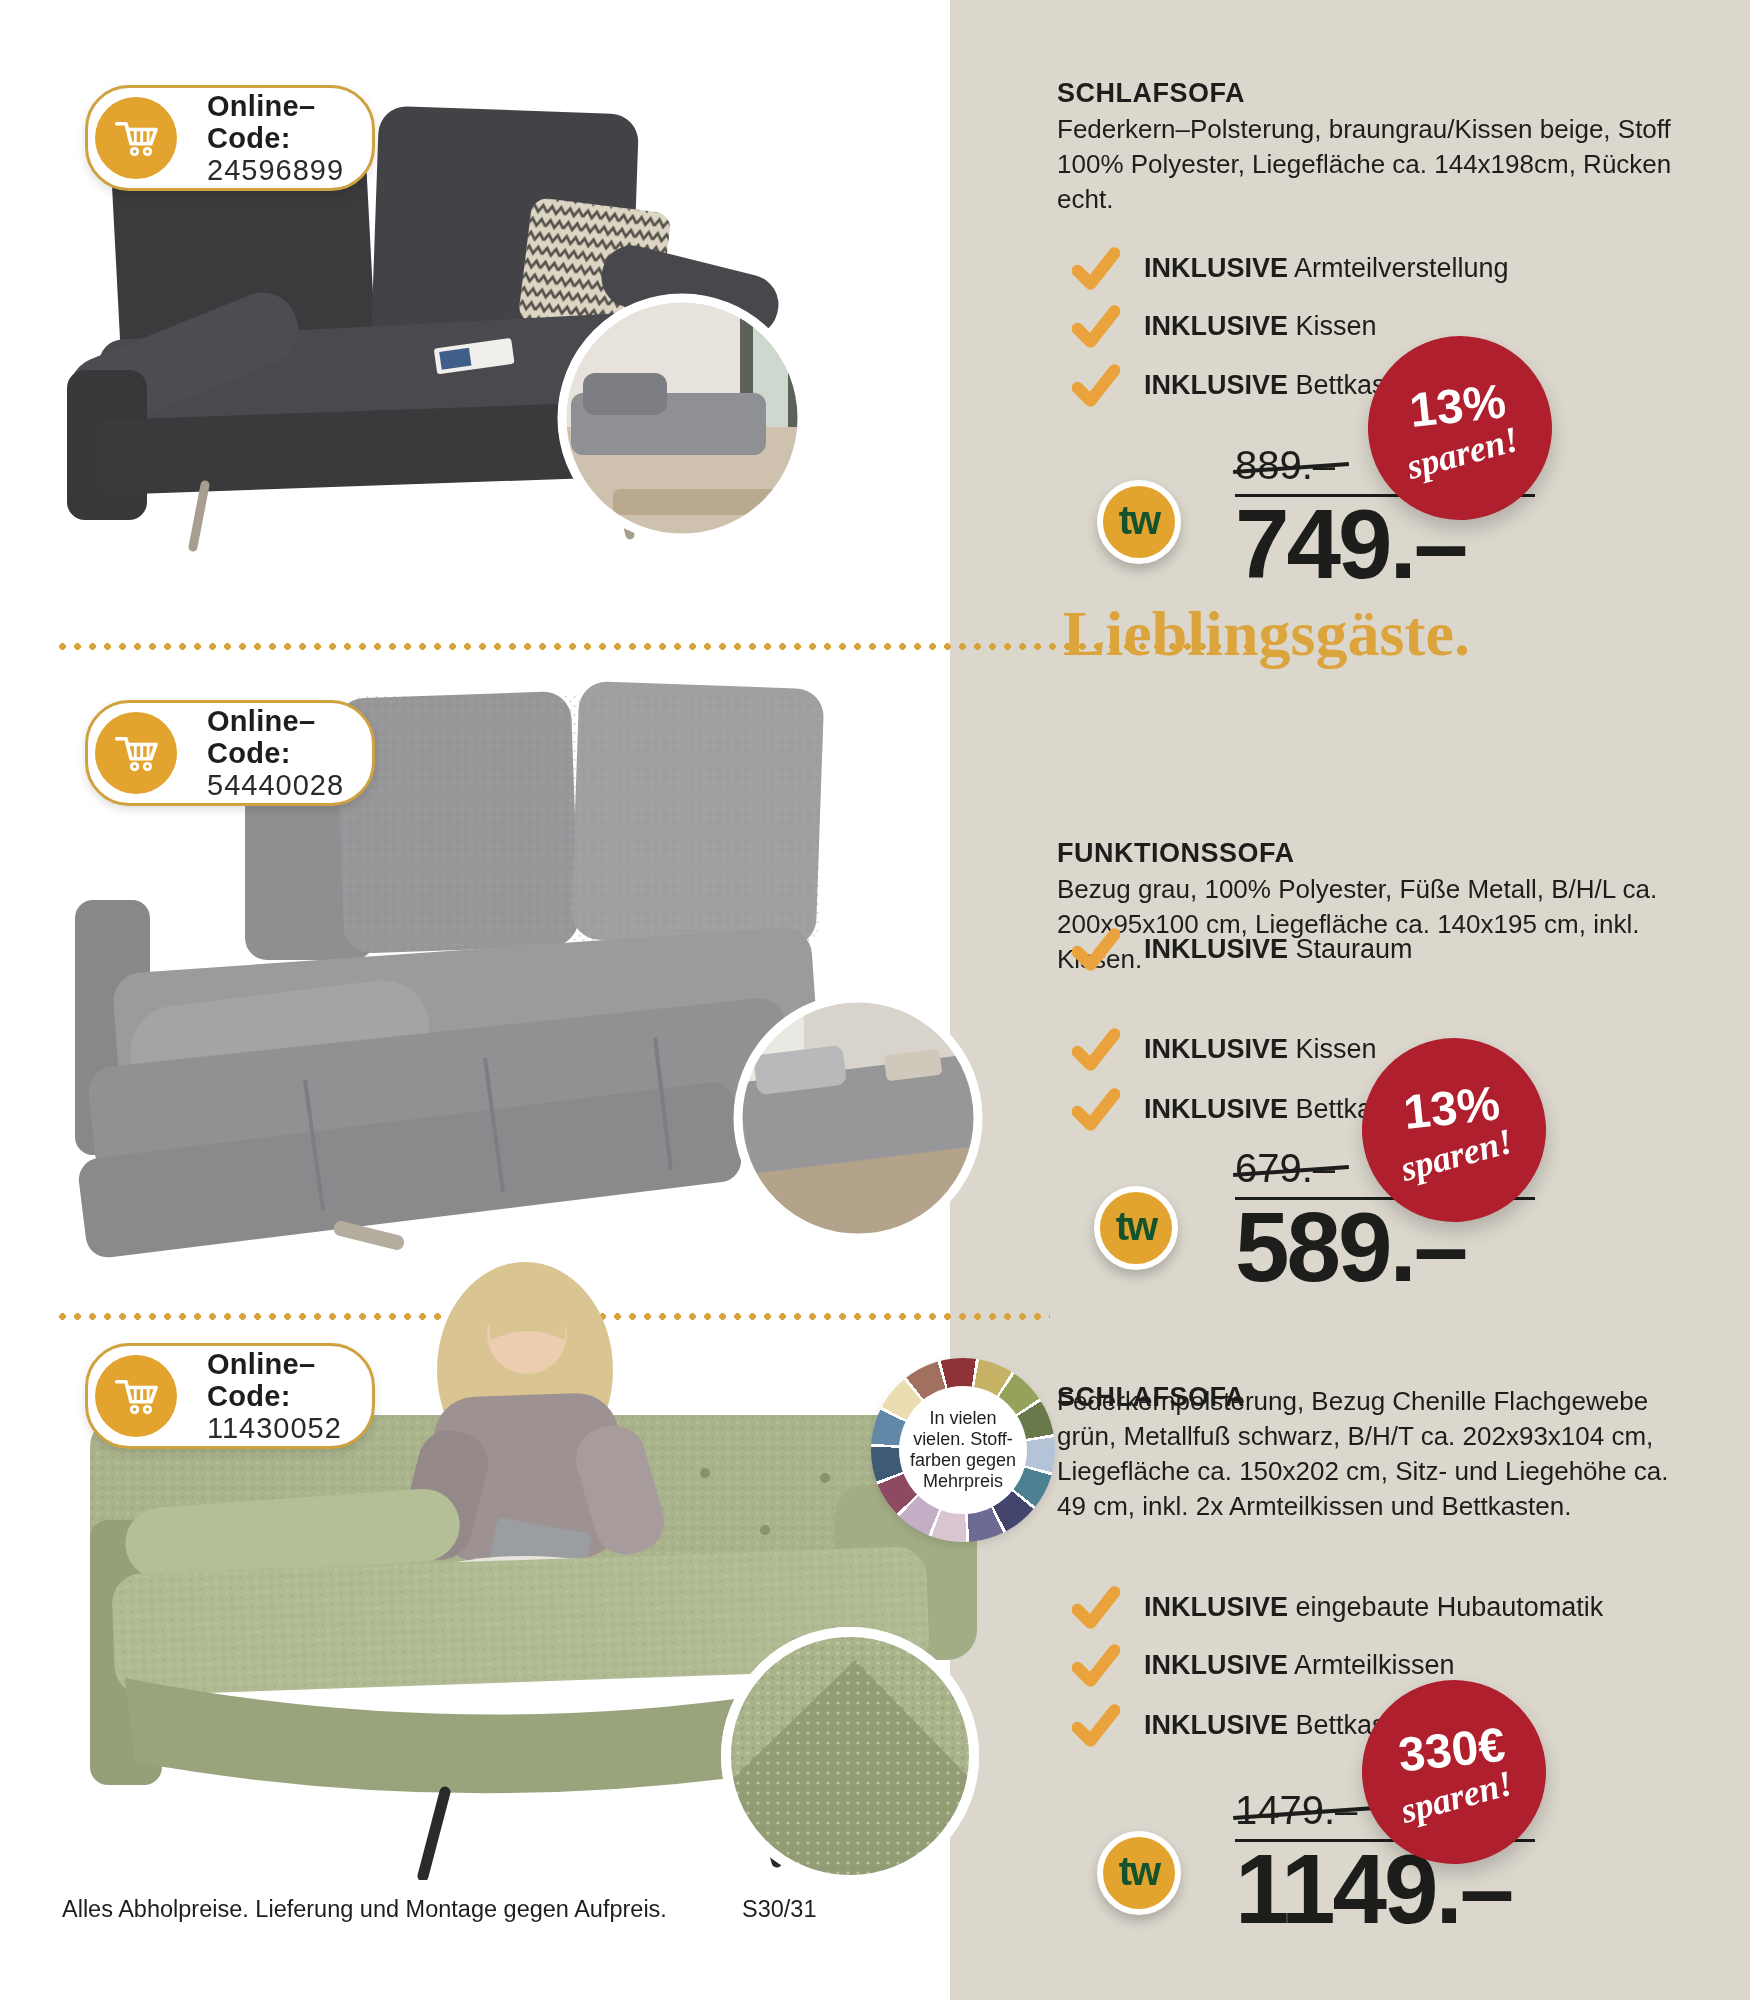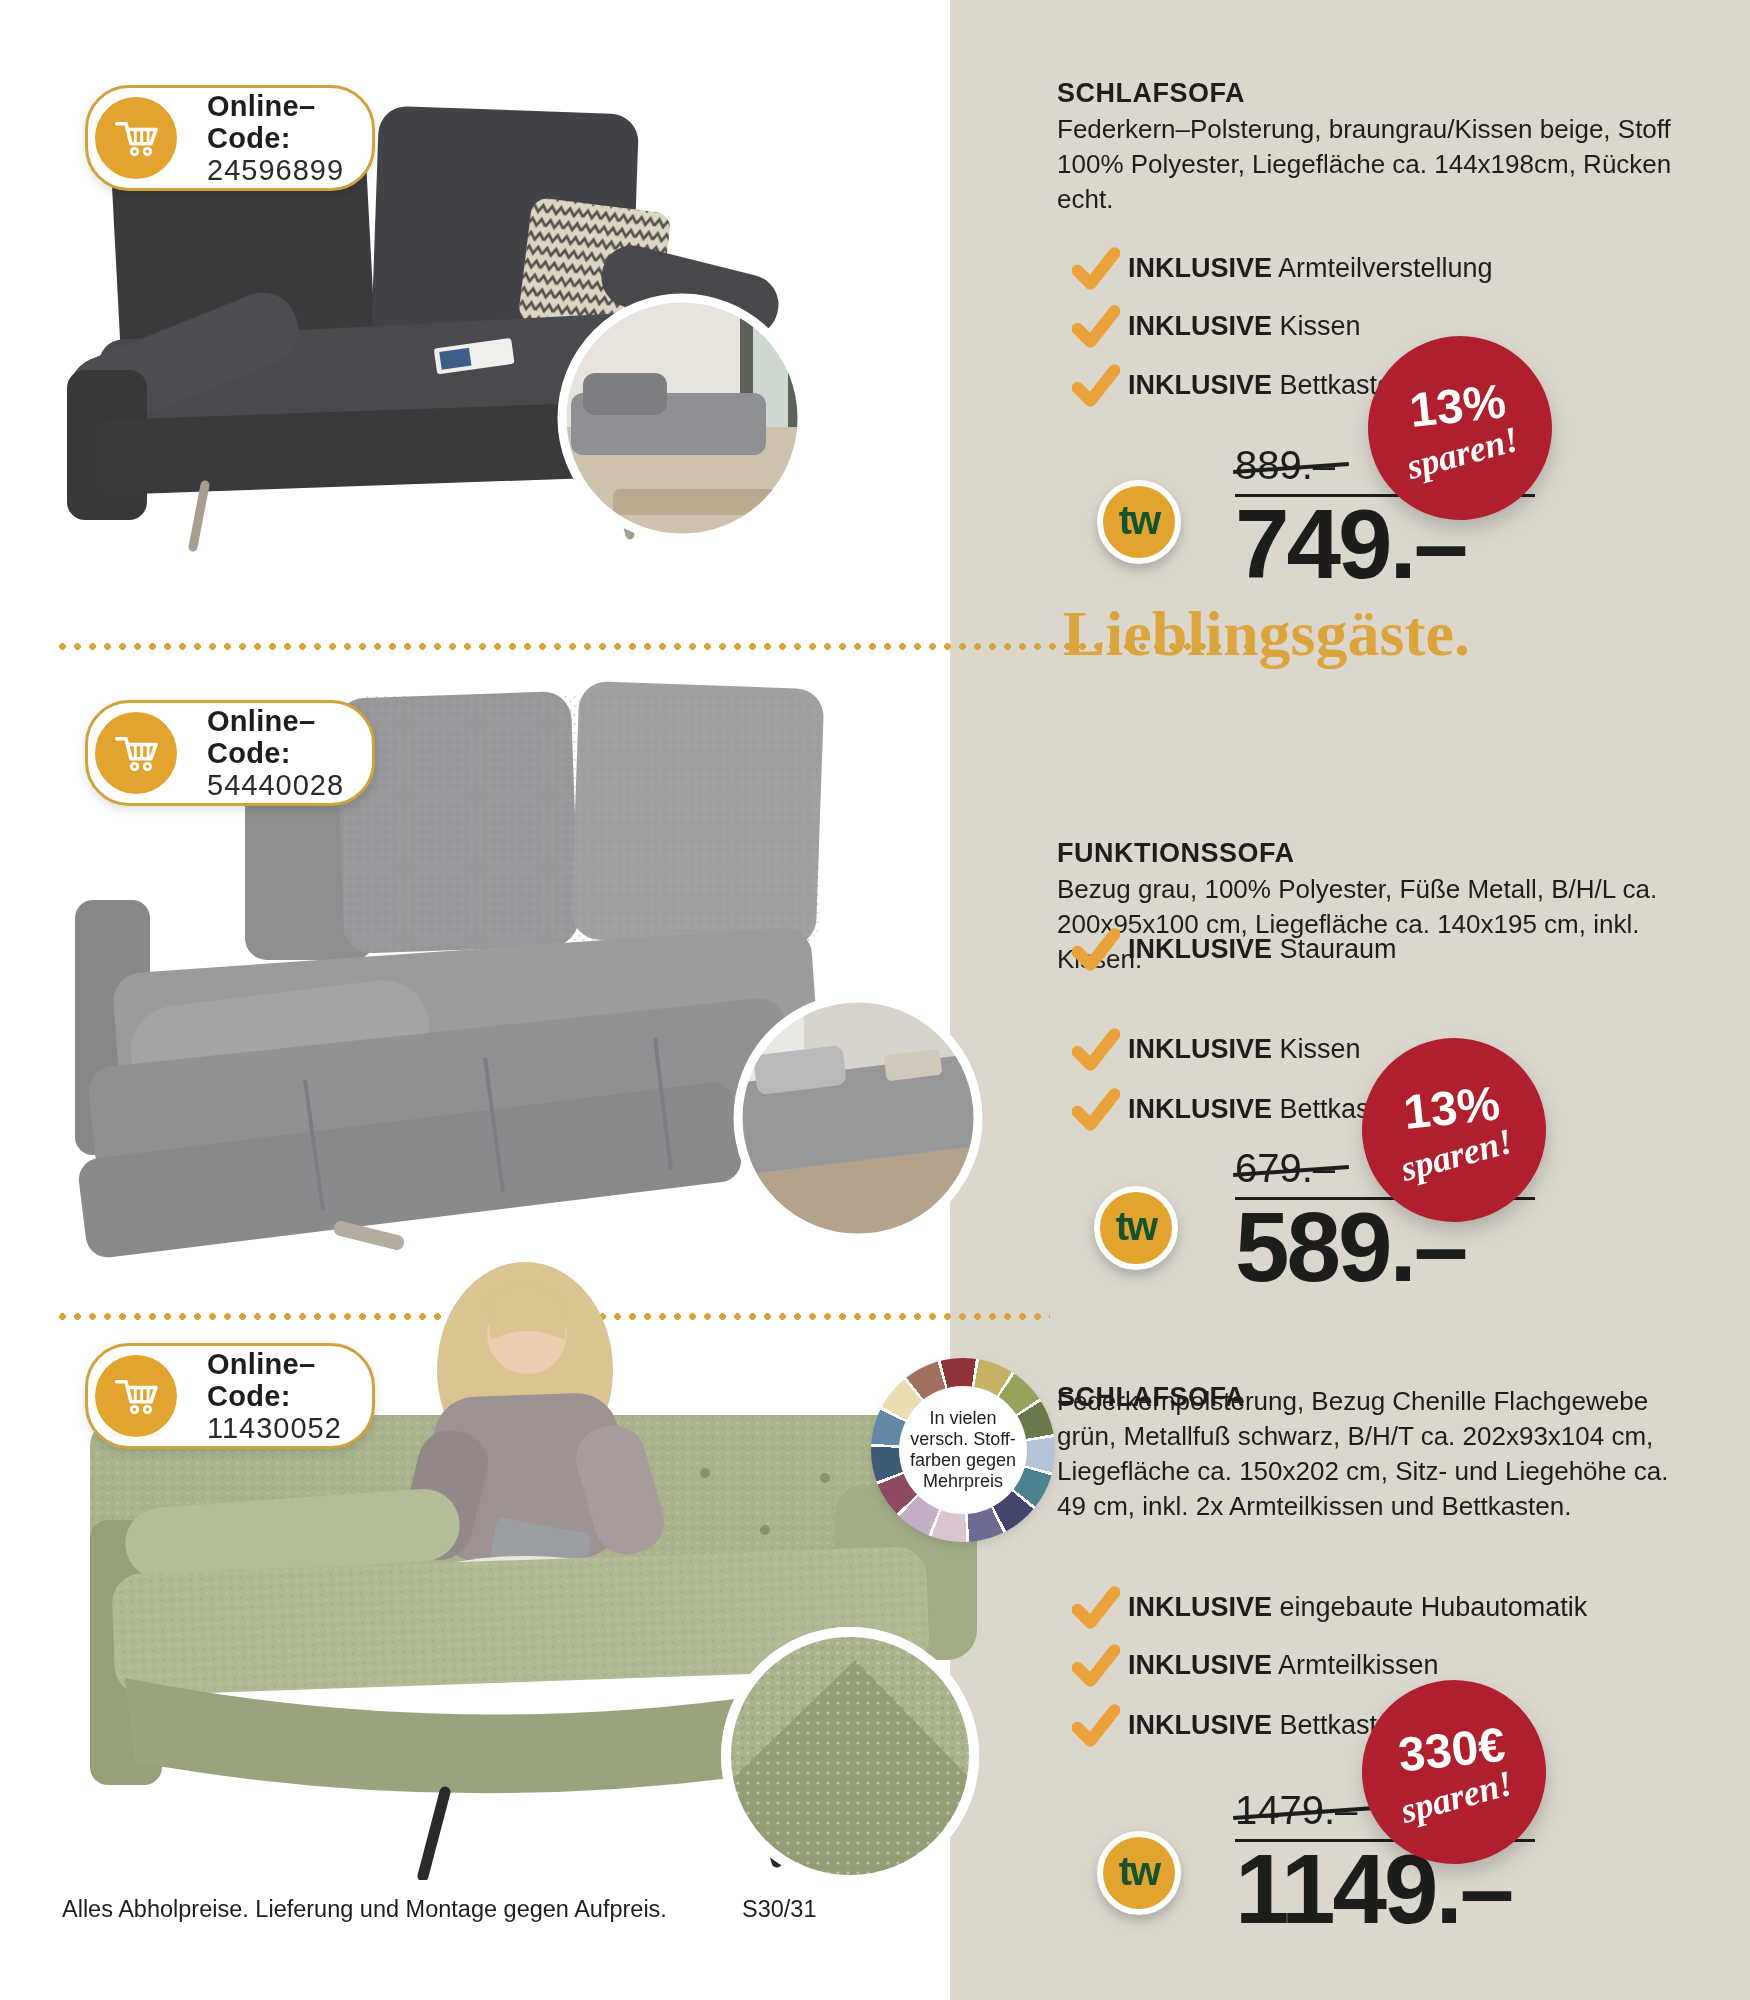--- a/index.html
+++ b/index.html
@@ -17,21 +17,21 @@
   .code-badge{position:absolute;width:284px;height:100px;background:#fff;border:3px solid #CFA13F;
               border-radius:44px;display:flex;align-items:center;box-shadow:0 4px 10px rgba(0,0,0,.12);z-index:30;}
   .cart-circle{width:82px;height:82px;border-radius:50%;background:var(--accent_gold);
                margin-left:7px;display:flex;align-items:center;justify-content:center;flex:0 0 auto;}
   .code-text{margin-left:30px;line-height:32px;}
   .code-label{font-weight:700;font-size:29px;letter-spacing:.3px;}
   .code-value{font-size:29px;letter-spacing:1px;color:#2a2a2a;}
   
   .p-title{position:absolute;left:1057px;font-size:27px;font-weight:700;letter-spacing:.5px;}
   .p-desc{position:absolute;left:1057px;width:645px;font-size:26px;line-height:35px;}
-  .inc-row{position:absolute;left:1072px;display:flex;align-items:center;gap:8px;height:48px;}
+  .inc-row{position:absolute;left:1072px;display:flex;align-items:center;gap:24px;height:48px;}
   .inc-text{font-size:27px;white-space:nowrap;}
   .inc-text b{font-weight:700;}
   .price-block{position:absolute;left:1235px;width:340px;}
   .old-price{position:relative;display:inline-block;font-size:40px;color:#1d1d1b;}
   .old-price::after{content:"";position:absolute;left:-2%;right:-14%;top:50%;height:4px;background:#1d1d1b;transform:rotate(-4deg);}
   .price-rule{width:300px;height:3px;background:#1d1d1b;margin-top:6px;}
   .new-price{font-size:98px;font-weight:700;letter-spacing:-3px;line-height:.88;margin-top:4px;white-space:nowrap;}
   .tw-logo{position:absolute;width:84px;height:84px;border-radius:50%;background:var(--accent_gold);
            border:6px solid #fff;box-sizing:border-box;display:flex;align-items:center;justify-content:center;
            box-shadow:0 6px 12px rgba(0,0,0,.22);z-index:22;}
@@ -317,21 +317,21 @@
     <div class="price-rule"></div>
     <div class="new-price">589.–</div>
   </div>
   <div class="tw-logo" style="left:1094px;top:1186px;">
     <span>tw</span>
   </div>
 
   <div class="swatch-wheel" style="background: conic-gradient(from -14deg, rgb(142, 51, 56) 0deg, rgb(142, 51, 56) 22deg, rgb(255, 255, 255) 22deg, rgb(255, 255, 255) 24deg, rgb(198, 178, 100) 24deg, rgb(198, 178, 100) 46deg, rgb(255, 255, 255) 46deg, rgb(255, 255, 255) 48deg, rgb(149, 162, 89) 48deg, rgb(149, 162, 89) 70deg, rgb(255, 255, 255) 70deg, rgb(255, 255, 255) 72deg, rgb(104, 121, 75) 72deg, rgb(104, 121, 75) 94deg, rgb(255, 255, 255) 94deg, rgb(255, 255, 255) 96deg, rgb(181, 195, 216) 96deg, rgb(181, 195, 216) 118deg, rgb(255, 255, 255) 118deg, rgb(255, 255, 255) 120deg, rgb(75, 129, 144) 120deg, rgb(75, 129, 144) 142deg, rgb(255, 255, 255) 142deg, rgb(255, 255, 255) 144deg, rgb(68, 69, 109) 144deg, rgb(68, 69, 109) 166deg, rgb(255, 255, 255) 166deg, rgb(255, 255, 255) 168deg, rgb(109, 106, 148) 168deg, rgb(109, 106, 148) 190deg, rgb(255, 255, 255) 190deg, rgb(255, 255, 255) 192deg, rgb(216, 197, 207) 192deg, rgb(216, 197, 207) 214deg, rgb(255, 255, 255) 214deg, rgb(255, 255, 255) 216deg, rgb(195, 174, 198) 216deg, rgb(195, 174, 198) 238deg, rgb(255, 255, 255) 238deg, rgb(255, 255, 255) 240deg, rgb(142, 74, 98) 240deg, rgb(142, 74, 98) 262deg, rgb(255, 255, 255) 262deg, rgb(255, 255, 255) 264deg, rgb(62, 90, 116) 264deg, rgb(62, 90, 116) 286deg, rgb(255, 255, 255) 286deg, rgb(255, 255, 255) 288deg, rgb(97, 137, 167) 288deg, rgb(97, 137, 167) 310deg, rgb(255, 255, 255) 310deg, rgb(255, 255, 255) 312deg, rgb(236, 220, 177) 312deg, rgb(236, 220, 177) 334deg, rgb(255, 255, 255) 334deg, rgb(255, 255, 255) 336deg, rgb(162, 112, 95) 336deg, rgb(162, 112, 95) 358deg, rgb(255, 255, 255) 358deg, rgb(255, 255, 255) 360deg);">
     <div class="swatch-center">
       <div>In vielen</div>
-      <div>versch. Stoff-</div>
+      <div>vielen. Stoff-</div>
       <div>farben gegen</div>
       <div>Mehrpreis</div>
     </div>
   </div>
 
   <div class="p-title" style="top:1382px;">SCHLAFSOFA</div>
   <div class="p-desc" style="top:1384px;">Federkernpolsterung, Bezug Chenille Flachgewebe grün, Metallfuß schwarz, B/H/T ca. 202x93x104 cm, Liegefläche ca. 150x202 cm, Sitz- und Liegehöhe ca. 49 cm, inkl. 2x Armteilkissen und Bettkasten.</div>
 
   <div class="inc-row" style="top:1583px;">
     <svg width="48" height="44" viewBox="0 0 52 46">

